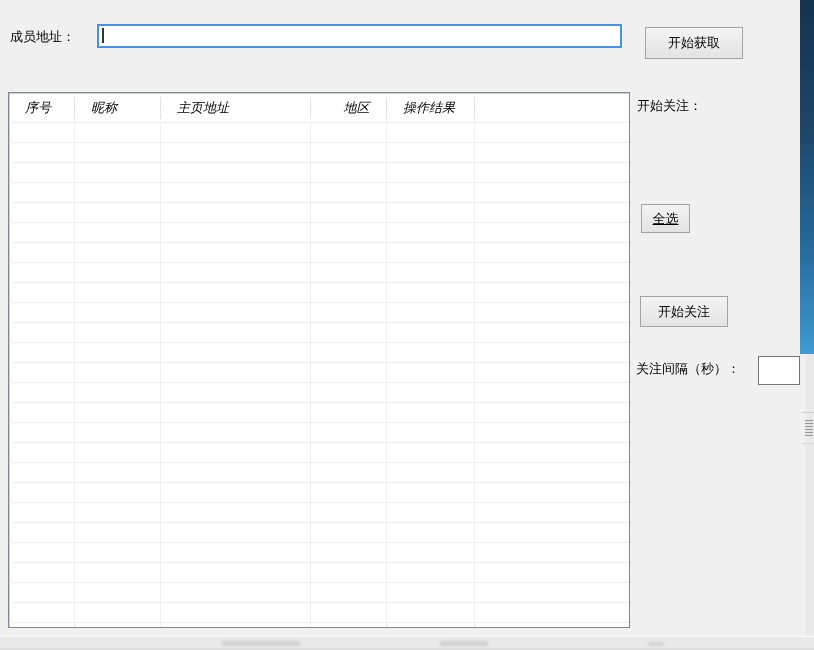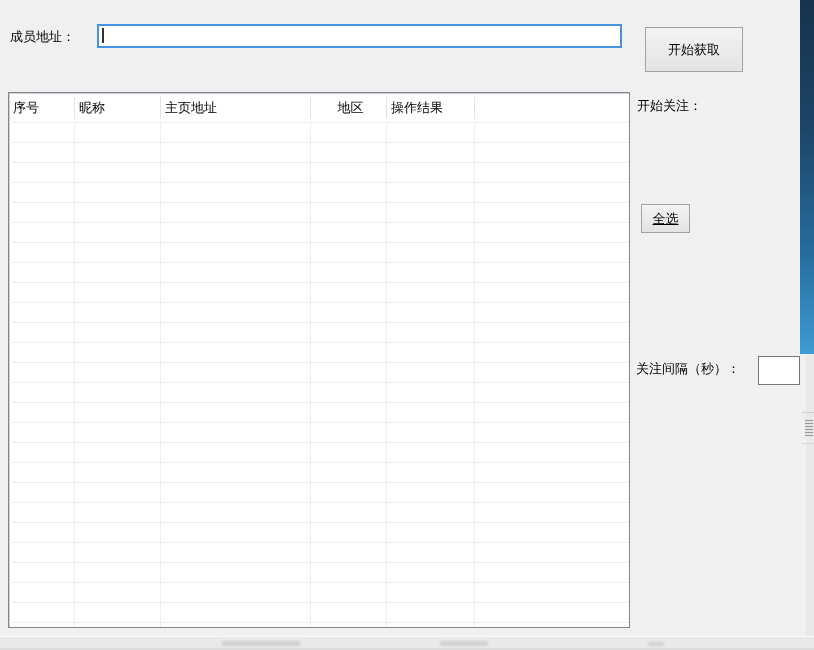--- a/index.html
+++ b/index.html
@@ -25,21 +25,21 @@
     white-space:nowrap;
   }
 
   
   .win-btn {
     position:absolute; display:flex; align-items:center; justify-content:center;
     background:linear-gradient(#f3f3f3,#e3e3e3); border:1px solid #a3a3a3;
     font-family:"Liberation Sans","DejaVu Sans",sans-serif; font-size:13px; color:#000;
     cursor:default;
   }
-  #fetch-button        { left:645px; top:27px;  width:98px;  height:45px; }
+  #fetch-button        { left:645px; top:27px;  width:98px;  height:32px; }
   #cookies-login-button{ left:641px; top:156px; width:109px; height:29px; }
   #select-all-button   { left:641px; top:204px; width:49px;  height:29px;text-decoration:underline; }
   #start-follow-button { left:640px; top:296px; width:88px;  height:31px; }
 
   #login-account-label   { left:637px; top:97px; }
   #member-url-label      { left:10px;  top:28px; }
   #follow-interval-label { left:636px; top:360px; }
   #follow-interval-input {
     left:758px; top:356px; width:42px; height:29px;
     background:#fff; border:1px solid #767676; outline:none;
@@ -47,22 +47,22 @@
   }
 
   
   #member-table {
     left:8px; top:92px; width:622px; height:536px;
     background:#fff; border:1px solid #82858f; overflow:hidden;
     box-shadow: inset 1px 1px 0 rgba(130,135,150,.38);
   }
   #table-header { display:flex; height:30px; align-items:center; border-bottom:1px solid #efeff1; }
   .th {
-    height:22px; line-height:22px; padding-left:4px; overflow:hidden;
-    border-right:1px solid #e2e2e6; white-space:nowrap;
+    height:22px; line-height:22px; padding-left:16px; overflow:hidden;
+    border-right:1px solid #e2e2e6; white-space:nowrap;font-style:italic;
   }
   .th:last-child { border-right:none; }
   .trow { display:flex; height:20px; border-bottom:1px solid #eeeef0; }
   .tcell { border-right:1px solid #eeeef0; height:100%; }
   .tcell:last-child { border-right:none; }
   .c0 { width:66px; } .c1 { width:86px; } .c2 { width:150px; }
   .c3 { width:76px;text-align:center; } .c4 { width:88px; } .c5 { flex:1; }
 
   
   #desktop-strip {
@@ -317,20 +317,21 @@
           <div class="tcell c2"></div>
           <div class="tcell c3"></div>
           <div class="tcell c4"></div>
           <div class="tcell c5"></div>
         </div>
       </div>
   </div>
 
   <span class="abs label" id="login-account-label">开始关注：</span>
   <button class="win-btn" id="select-all-button">全选</button>
+  <button class="win-btn" id="start-follow-button">开始关注</button>
   <span class="abs label" id="follow-interval-label">关注间隔（秒）：</span>
   <input class="abs" id="follow-interval-input" type="text" style="">
 
   <div class="abs" id="desktop-strip"></div>
   <div class="abs" id="bg-window-right"></div>
   <div class="frag-line" id="frag-line-1"></div>
   <div class="frag-line" id="frag-line-2"></div>
   <div class="abs" id="frag-glyph"></div>
 
   <div class="abs" id="bottom-band"></div>

